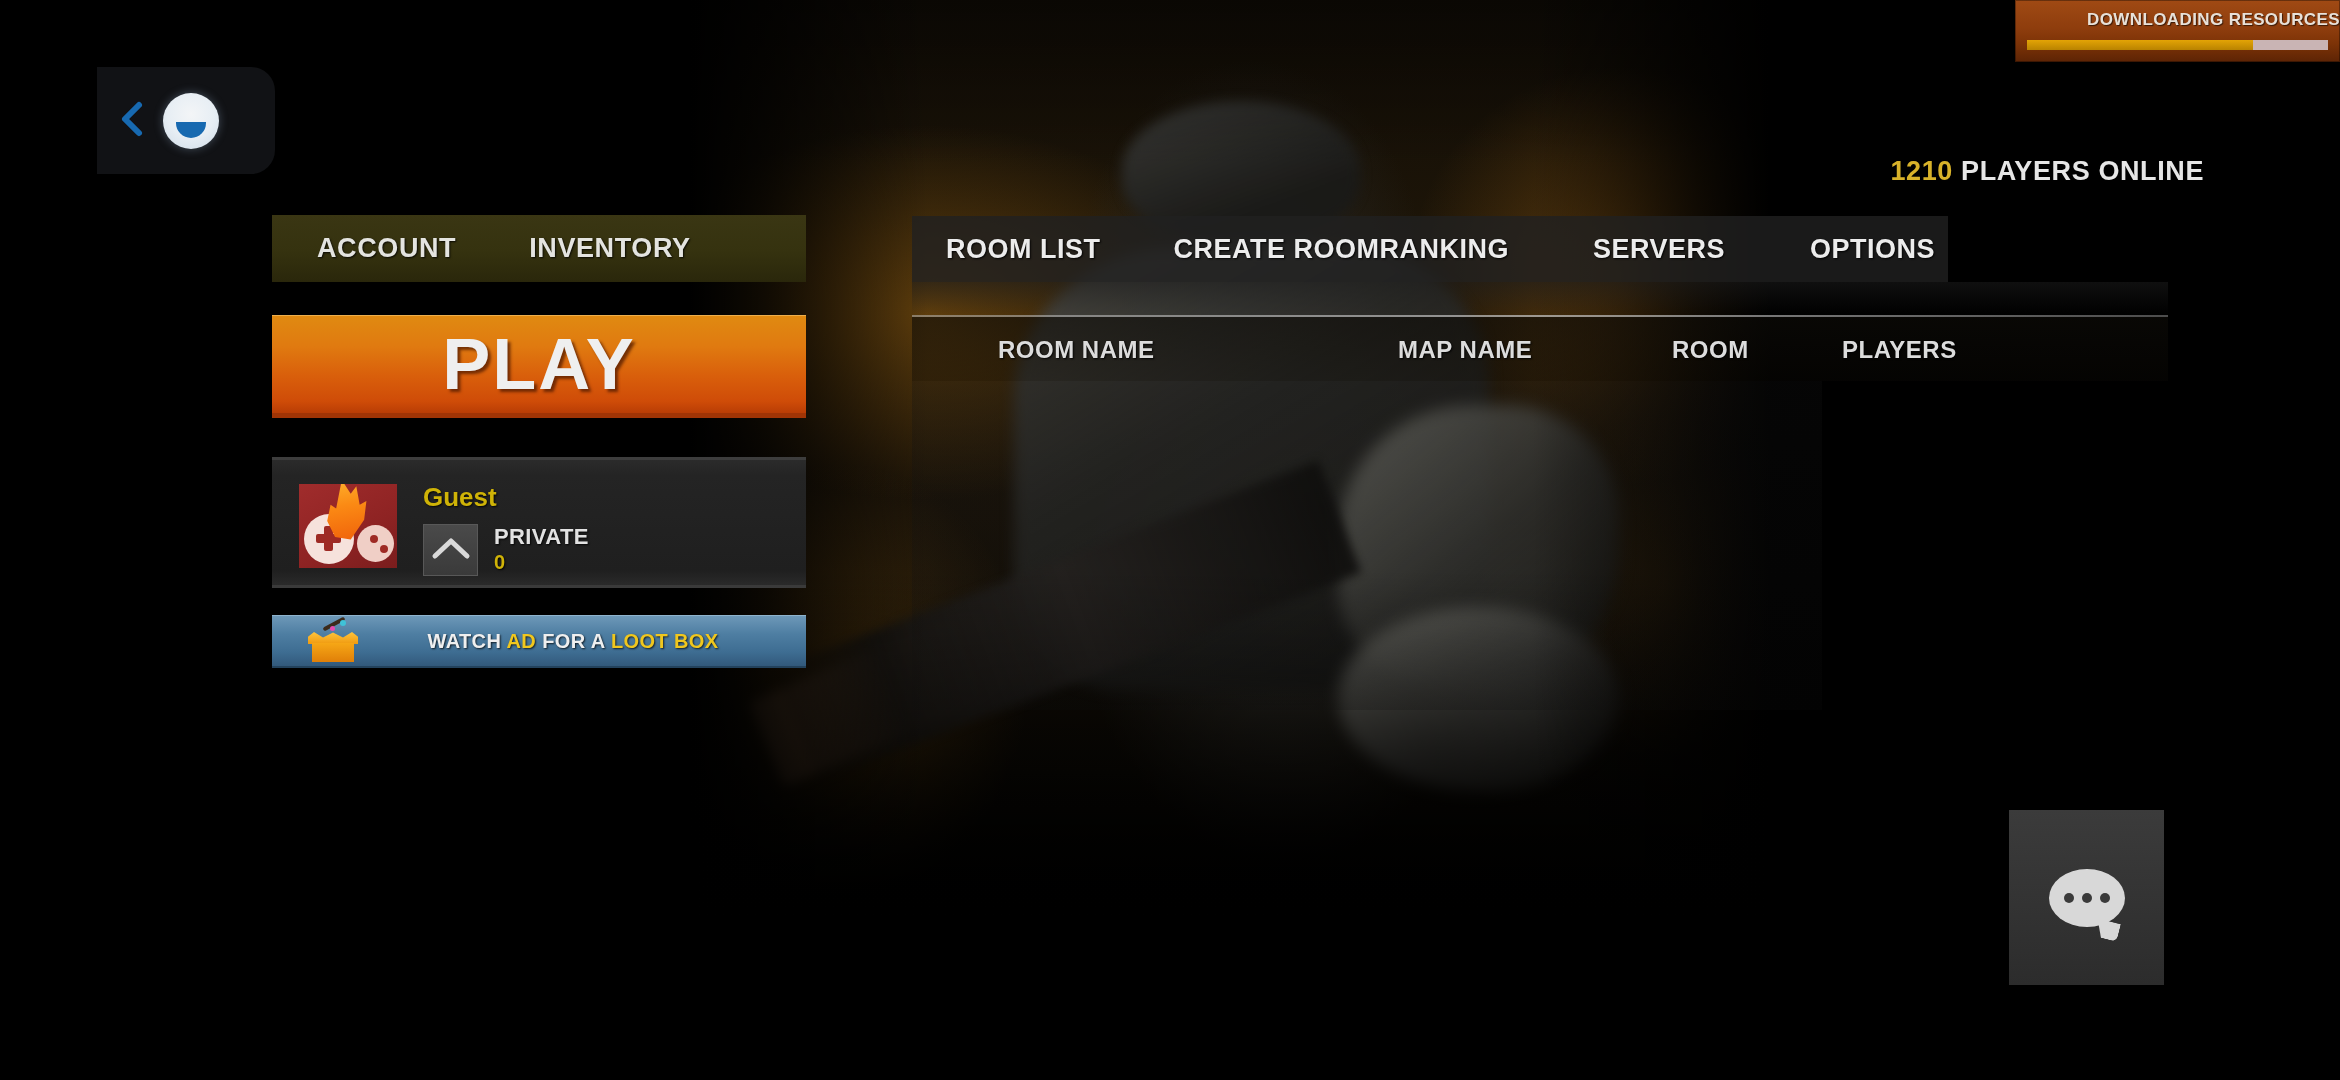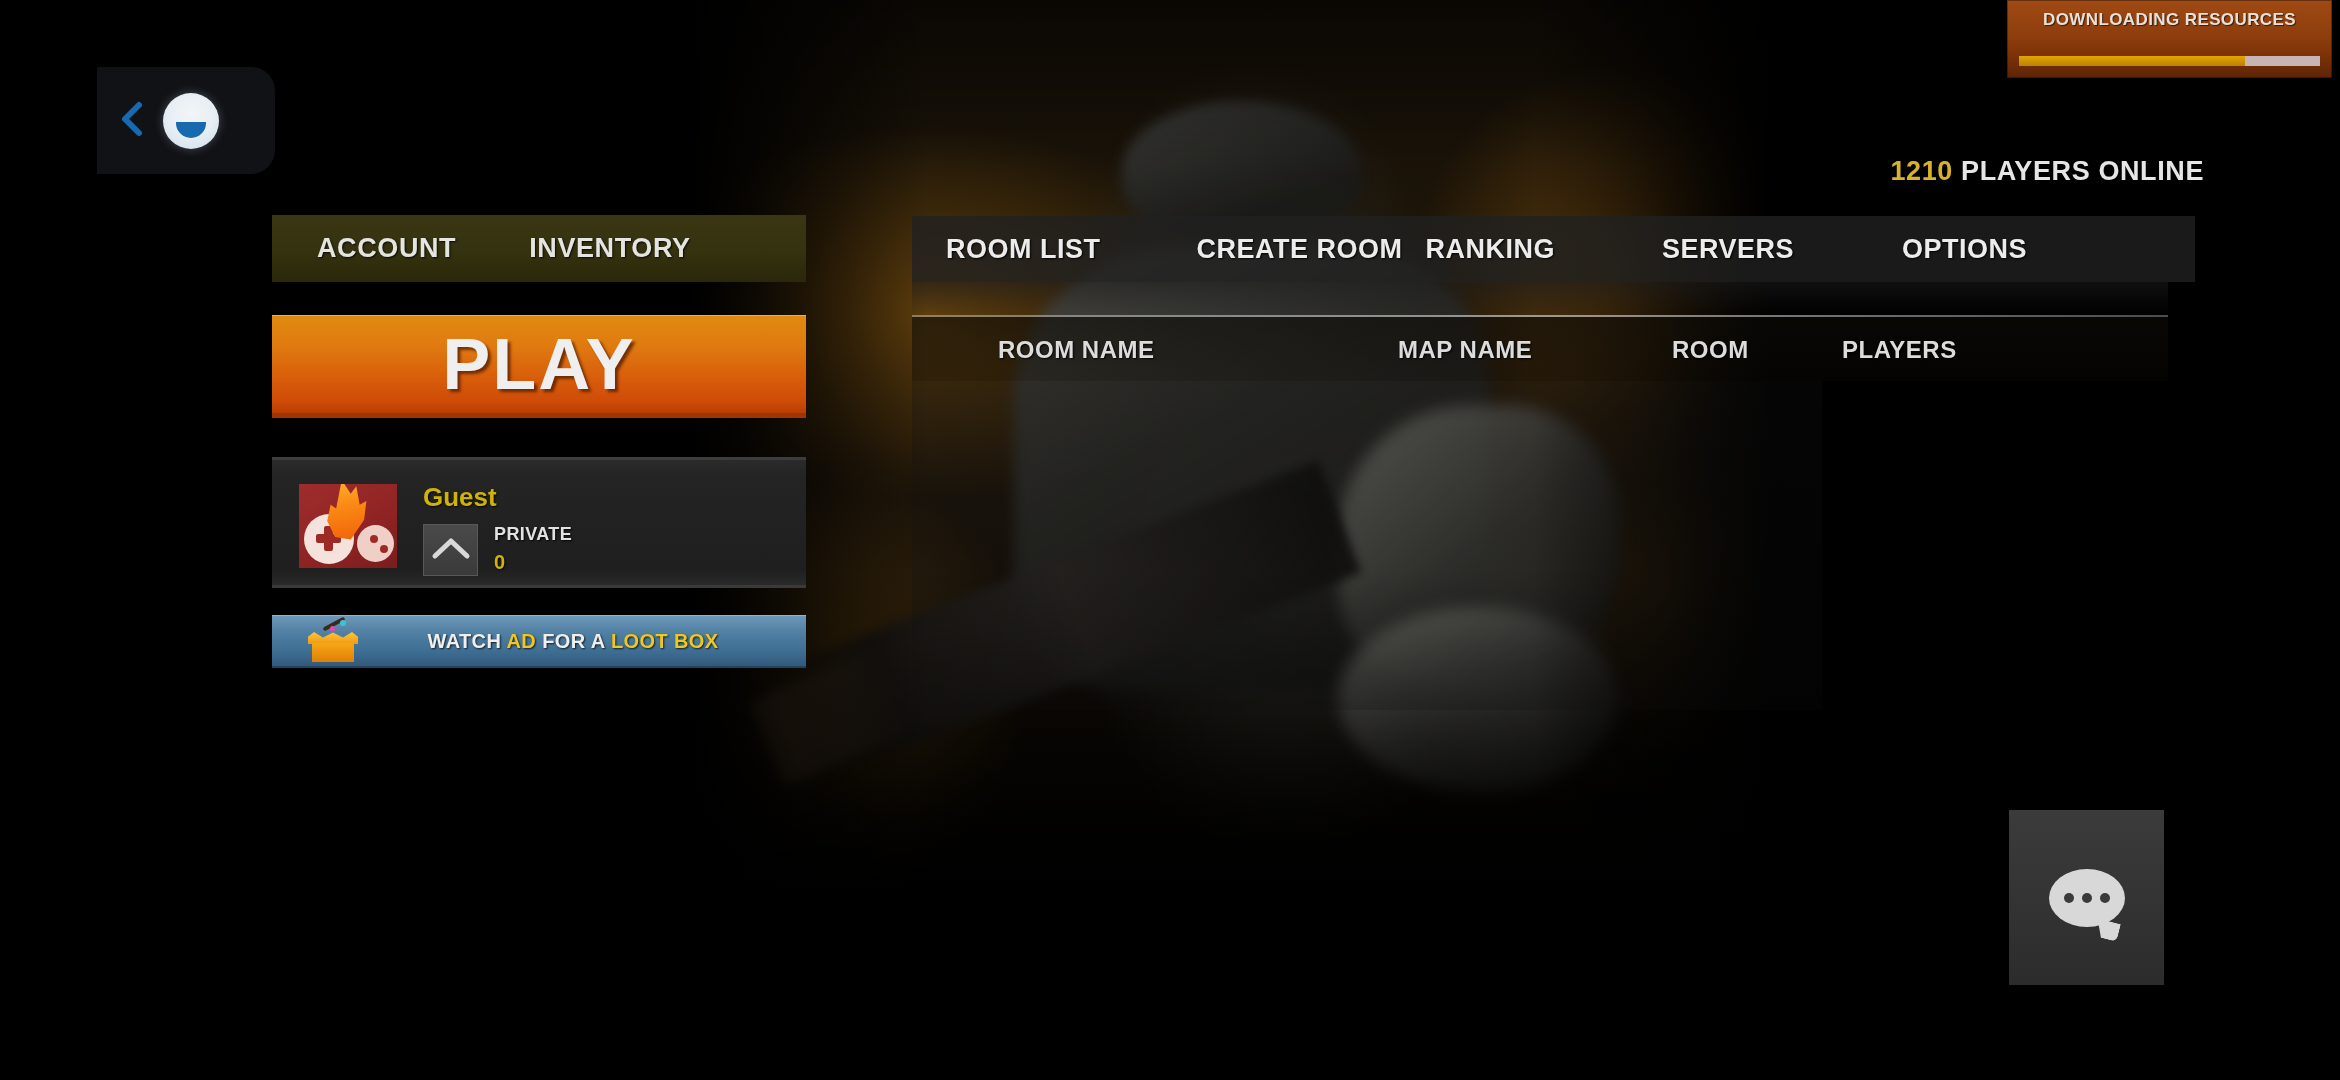--- a/index.html
+++ b/index.html
@@ -63,24 +63,24 @@
   }
   .bg-art .vignette {
     position:absolute; inset:0;
     background:
       linear-gradient(90deg,#000 0%, rgba(0,0,0,.72) 7%, rgba(0,0,0,0) 22%, rgba(0,0,0,0) 78%, rgba(0,0,0,.72) 93%, #000 100%),
       linear-gradient(180deg, rgba(0,0,0,.45) 0%, rgba(0,0,0,0) 18%, rgba(0,0,0,0) 62%, rgba(0,0,0,.92) 96%, #000 100%);
   }
 
   
   .download-banner {
-    position:absolute; right:8px; top:0; width:325px; height:78px;
+    position:absolute; right:0; top:0; width:325px; height:62px;
     background:linear-gradient(180deg,#a04a14 0%, #8e3d0d 46%, #7d3307 70%, #5d2405 100%);
     box-shadow:inset 0 0 0 1px rgba(0,0,0,.35);
-    display:flex; flex-direction:column; justify-content:flex-start;
+    display:flex; flex-direction:column; justify-content:flex-start;align-items:flex-end;
   }
   .download-banner .dl-label {
     margin-top:10px; text-align:center; color:#e8e1d8;
     font-size:17px; font-weight:bold; letter-spacing:.4px;
     text-shadow:1px 1px 1px rgba(0,0,0,.6);
   }
   .dl-track {
     position:absolute; left:12px; right:12px; bottom:12px; height:10px;
     background:#c9b4b4;
   }
@@ -179,21 +179,21 @@
   }
   .rank-box {
     position:absolute; left:151px; top:64px; width:55px; height:52px;
     background:linear-gradient(180deg,#4a4a4a 0%, #3a3a3a 100%);
     border:1px solid #585858;
     display:flex; align-items:center; justify-content:center;
   }
   .rank-box svg { width:40px; height:26px; }
   .pc-private {
     position:absolute; left:222px; top:64px;
-    color:#e2e2e2; font-size:18px; font-weight:bold; letter-spacing:.4px;
+    color:#e2e2e2; font-size:22px; font-weight:bold; letter-spacing:.4px;
     text-shadow:1px 1px 2px rgba(0,0,0,.85);
   }
   .pc-level {
     position:absolute; left:222px; top:91px;
     color:#d0b307; font-size:20px; font-weight:bold;
     text-shadow:1px 1px 2px rgba(0,0,0,.85);
   }
 
   .ad-btn {
     margin-top:27px; width:534px; height:53px;
@@ -222,23 +222,23 @@
     font-size:20px; font-weight:bold; letter-spacing:.4px;
     text-shadow:1px 1px 2px rgba(0,0,0,.75); white-space:nowrap;
   }
   .ad-text .w { color:#efefef; }
   .ad-text .y { color:#f0c71e; }
 
   
   .right-panel { position:absolute; left:912px; top:216px; width:1256px; }
 
   .nav-tabs {
-    width:1283px; height:66px;
+    width:1036px; height:66px;
     background:rgba(32,32,32,.80);
-    display:flex; align-items:center;gap:23px;
+    display:flex; align-items:center;
   }
   .nav-tab {
     color:#ececec; font-size:27px; font-weight:bold; letter-spacing:.5px;
     text-shadow:1px 1px 2px rgba(0,0,0,.9); white-space:nowrap;
   }
   .nav-tab.t0 { margin-left:34px; }
   .nav-tab.t1 { margin-left:73px; }
   .nav-tab.t2 { }
   .nav-tab.t3 { margin-left:84px; }
   .nav-tab.t4 { margin-left:85px; }

